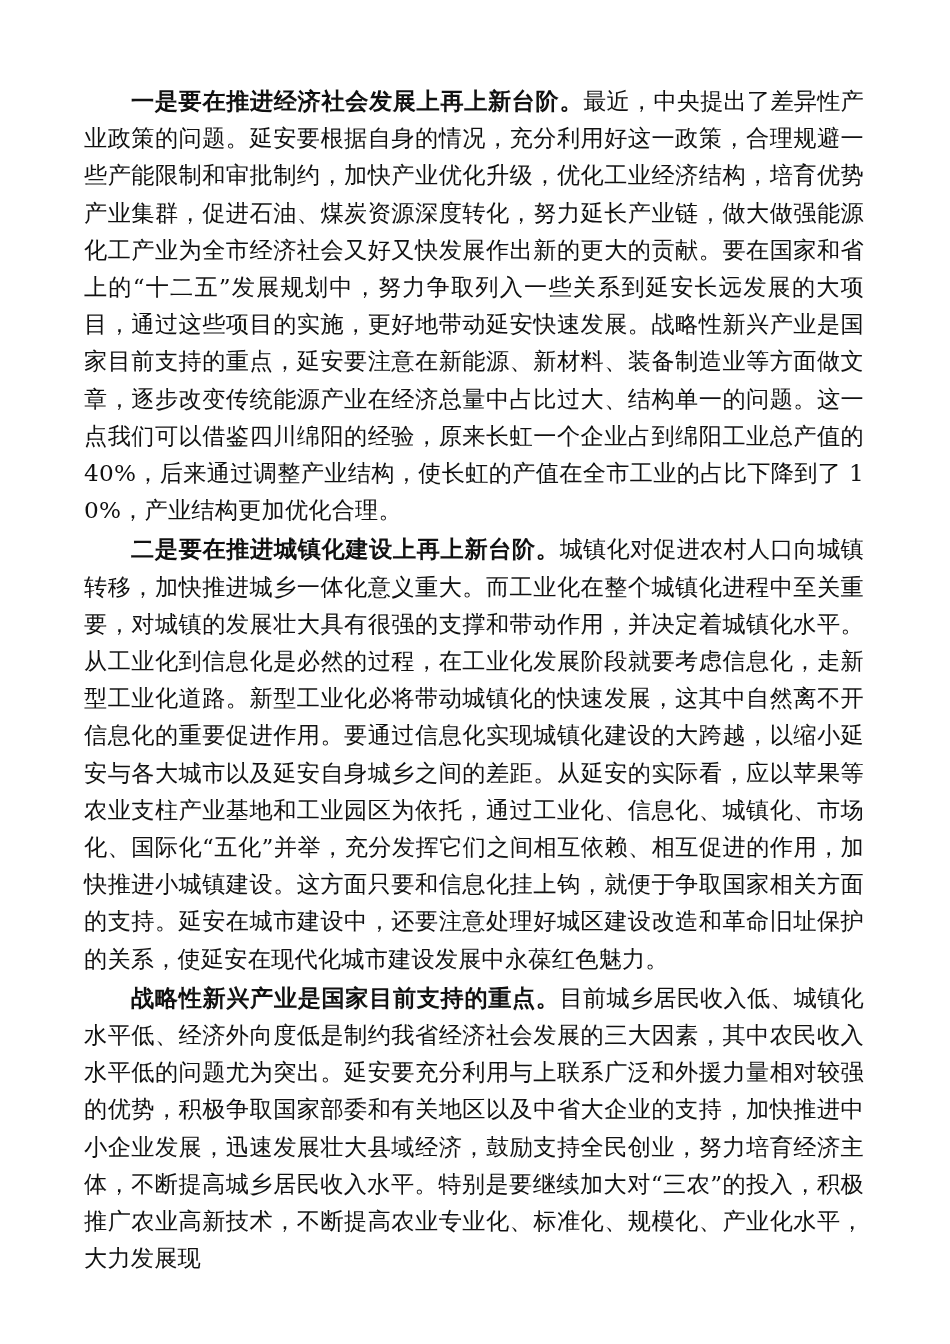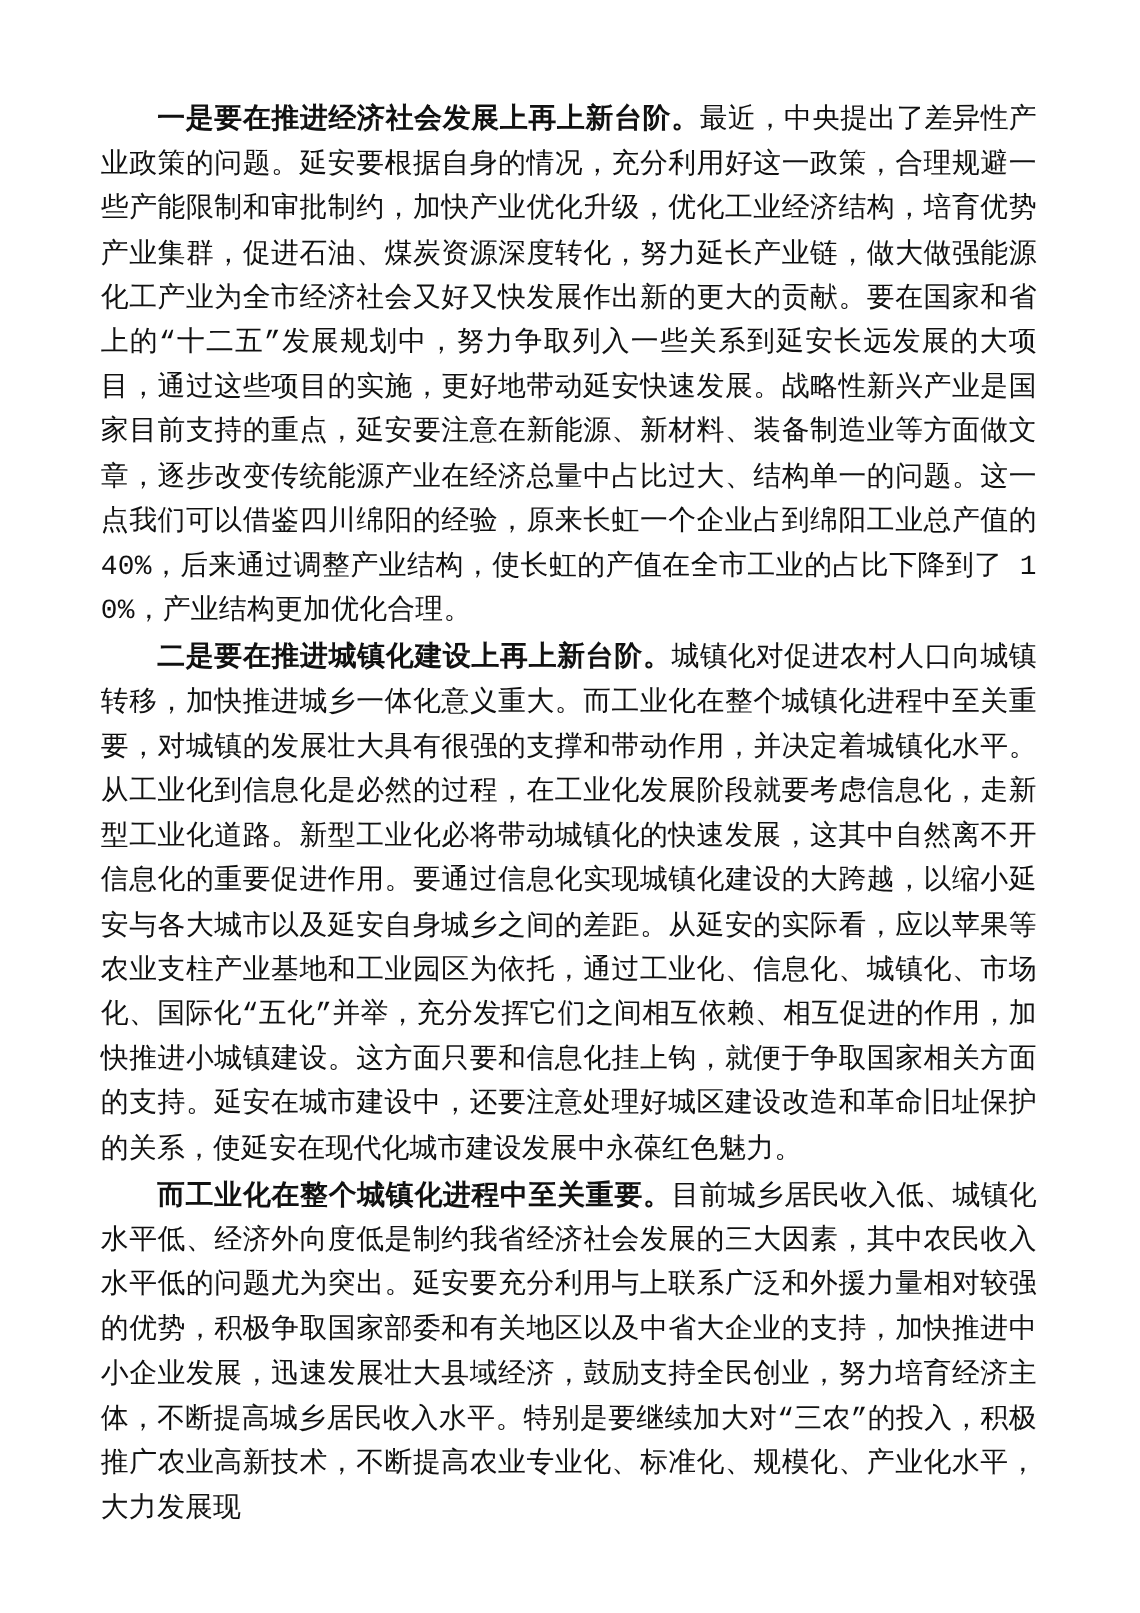--- a/index.html
+++ b/index.html
@@ -21,21 +21,20 @@
     position: relative;
     box-sizing: border-box;
     width: 950px;
     height: 1344px;
     background: #ffffff;
     padding: 82px 86px 60px 84px;
   }
 
   .doc-body {
     width: 780px;
-    font-family: Liberation Mono, monospace;
   }
 
   .para {
     margin: 0 0 0 0;
     text-align: justify;
     text-justify: inter-ideograph;
     font-size: 23.2px;
     line-height: 37.2px;
     letter-spacing: 0.2px;
     text-indent: 47px;
@@ -59,17 +58,17 @@
 
     <p class="para">
       <span class="lead">一是要在推进经济社会发展上再上新台阶。</span><span>最近，中央提出了差异性产业政策的问题。延安要根据自身的情况，充分利用好这一政策，合理规避一些产能限制和审批制约，加快产业优化升级，优化工业经济结构，培育优势产业集群，促进石油、煤炭资源深度转化，努力延长产业链，做大做强能源化工产业为全市经济社会又好又快发展作出新的更大的贡献。要在国家和省上的“十二五”发展规划中，努力争取列入一些关系到延安长远发展的大项目，通过这些项目的实施，更好地带动延安快速发展。战略性新兴产业是国家目前支持的重点，延安要注意在新能源、新材料、装备制造业等方面做文章，逐步改变传统能源产业在经济总量中占比过大、结构单一的问题。这一点我们可以借鉴四川绵阳的经验，原来长虹一个企业占到绵阳工业总产值的 40%，后来通过调整产业结构，使长虹的产值在全市工业的占比下降到了 10%，产业结构更加优化合理。</span>
     </p>
 
     <p class="para">
       <span class="lead">二是要在推进城镇化建设上再上新台阶。</span><span>城镇化对促进农村人口向城镇转移，加快推进城乡一体化意义重大。而工业化在整个城镇化进程中至关重要，对城镇的发展壮大具有很强的支撑和带动作用，并决定着城镇化水平。从工业化到信息化是必然的过程，在工业化发展阶段就要考虑信息化，走新型工业化道路。新型工业化必将带动城镇化的快速发展，这其中自然离不开信息化的重要促进作用。要通过信息化实现城镇化建设的大跨越，以缩小延安与各大城市以及延安自身城乡之间的差距。从延安的实际看，应以苹果等农业支柱产业基地和工业园区为依托，通过工业化、信息化、城镇化、市场化、国际化“五化”并举，充分发挥它们之间相互依赖、相互促进的作用，加快推进小城镇建设。这方面只要和信息化挂上钩，就便于争取国家相关方面的支持。延安在城市建设中，还要注意处理好城区建设改造和革命旧址保护的关系，使延安在现代化城市建设发展中永葆红色魅力。</span>
     </p>
 
     <p class="para">
-      <span class="lead">而工业化在整个城镇化进程中至关重要。</span><span>目前城乡居民收入低、城镇化水平低、经济外向度低是制约我省经济社会发展的三大因素，其中农民收入水平低的问题尤为突出。延安要充分利用与上联系广泛和外援力量相对较强的优势，积极争取国家部委和有关地区以及中省大企业的支持，加快推进中小企业发展，迅速发展壮大县域经济，鼓励支持全民创业，努力培育经济主体，不断提高城乡居民收入水平。特别是要继续加大对“三农”的投入，积极推广农业高新技术，不断提高农业专业化、标准化、规模化、产业化水平，大力发展现</span>
+      <span class="lead">战略性新兴产业是国家目前支持的重点。</span><span>目前城乡居民收入低、城镇化水平低、经济外向度低是制约我省经济社会发展的三大因素，其中农民收入水平低的问题尤为突出。延安要充分利用与上联系广泛和外援力量相对较强的优势，积极争取国家部委和有关地区以及中省大企业的支持，加快推进中小企业发展，迅速发展壮大县域经济，鼓励支持全民创业，努力培育经济主体，不断提高城乡居民收入水平。特别是要继续加大对“三农”的投入，积极推广农业高新技术，不断提高农业专业化、标准化、规模化、产业化水平，大力发展现</span>
     </p>
 
   </div>
 </div>
 
 </body></html>

